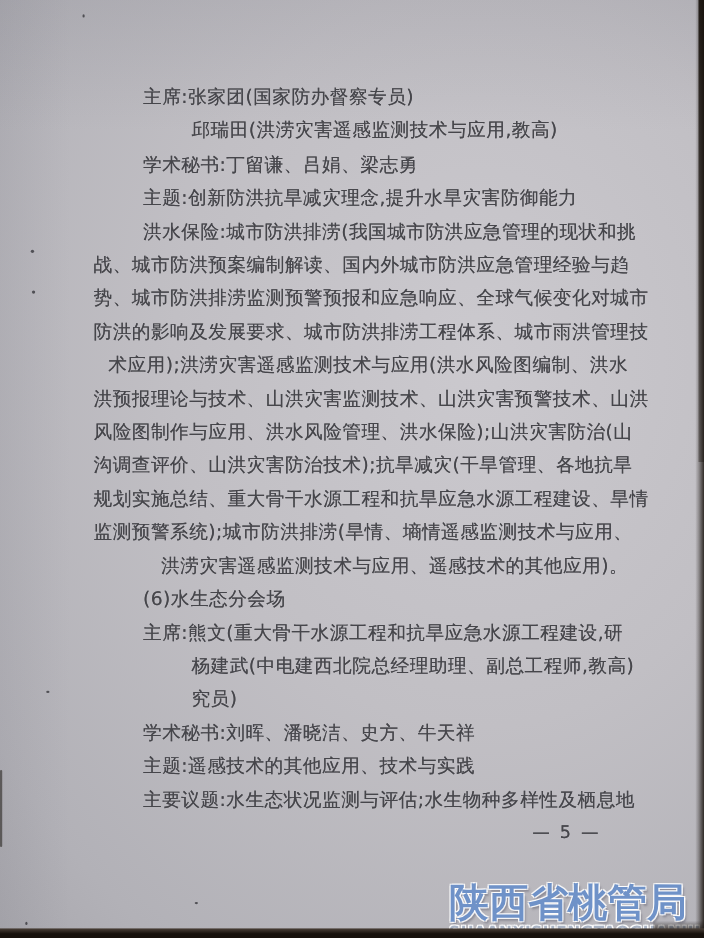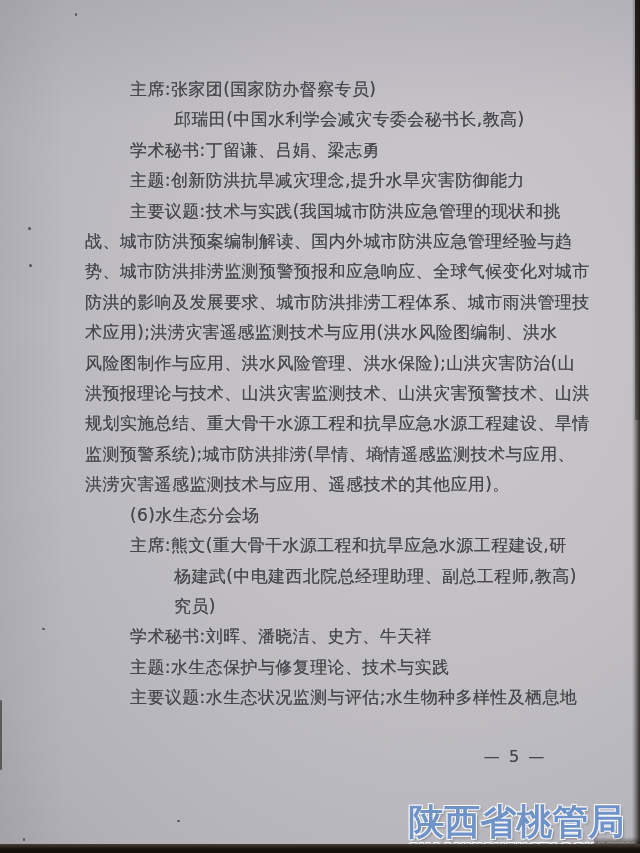--- a/index.html
+++ b/index.html
@@ -67,21 +67,21 @@
     width: 486px;
     color: var(--ink);
     font-size: 17px;
     line-height: 30.4px;
     letter-spacing: 0.4px;
     text-shadow: 0 0 0.6px rgba(70,70,75,0.75);
   }
   .line { white-space: nowrap; }
   .line.para { padding-left: 45px; }
   .line.hang { padding-left: 89px; }
-  .line.wrap { padding-left: 0; }
+  .line.wrap { padding-left: 0; text-align: right; }
   .page-number {
     position: absolute;
     top: 747px;
     left: 455px;
     width: 120px;
     color: var(--ink);
     font-size: 16px;
     letter-spacing: 2px;
     text-align: center;
     text-shadow: 0 0 0.6px rgba(70,70,75,0.8);
@@ -130,39 +130,40 @@
   .speck.s5 { left: 23px;  top: 838px; width: 2px; height: 3px; }
   .speck.s6 { left: 177px; top: 820px; width: 3px; height: 2px; }
 </style>
 </head>
 <body>
 
 <div class="photo">
 
   <div class="text-block" id="text-block">
       <div class="line para">主席:张家团(国家防办督察专员)</div>
-      <div class="line hang">邱瑞田(中国水利学会减灾专委会秘书长,教高)</div>
+      <div class="line hang">邱瑞田(洪涝灾害遥感监测技术与应用,教高)</div>
       <div class="line para">学术秘书:丁留谦、吕娟、梁志勇</div>
       <div class="line para">主题:创新防洪抗旱减灾理念,提升水旱灾害防御能力</div>
-      <div class="line para">主要议题:技术与实践(我国城市防洪应急管理的现状和挑</div>
+      <div class="line para">洪水保险:城市防洪排涝(我国城市防洪应急管理的现状和挑</div>
       <div class="line wrap">战、城市防洪预案编制解读、国内外城市防洪应急管理经验与趋</div>
       <div class="line wrap">势、城市防洪排涝监测预警预报和应急响应、全球气候变化对城市</div>
       <div class="line wrap">防洪的影响及发展要求、城市防洪排涝工程体系、城市雨洪管理技</div>
       <div class="line wrap">术应用);洪涝灾害遥感监测技术与应用(洪水风险图编制、洪水</div>
+      <div class="line wrap">洪预报理论与技术、山洪灾害监测技术、山洪灾害预警技术、山洪</div>
       <div class="line wrap">风险图制作与应用、洪水风险管理、洪水保险);山洪灾害防治(山</div>
-      <div class="line wrap">洪预报理论与技术、山洪灾害监测技术、山洪灾害预警技术、山洪</div>
+      <div class="line wrap">沟调查评价、山洪灾害防治技术);抗旱减灾(干旱管理、各地抗旱</div>
       <div class="line wrap">规划实施总结、重大骨干水源工程和抗旱应急水源工程建设、旱情</div>
       <div class="line wrap">监测预警系统);城市防洪排涝(旱情、墒情遥感监测技术与应用、</div>
       <div class="line wrap">洪涝灾害遥感监测技术与应用、遥感技术的其他应用)。</div>
       <div class="line para">(6)水生态分会场</div>
       <div class="line para">主席:熊文(重大骨干水源工程和抗旱应急水源工程建设,研</div>
       <div class="line hang">杨建武(中电建西北院总经理助理、副总工程师,教高)</div>
       <div class="line hang">究员)</div>
       <div class="line para">学术秘书:刘晖、潘晓洁、史方、牛天祥</div>
-      <div class="line para">主题:水生态保护与修复理论、技术与实践</div>
+      <div class="line para">主题:遥感技术的其他应用、技术与实践</div>
       <div class="line para">主要议题:水生态状况监测与评估;水生物种多样性及栖息地</div>
     </div>
 
   <div class="page-number">— 5 —</div>
 
   <div class="watermark">
     <div class="watermark-title">陕西省桃管局</div>
     <div class="watermark-subtitle">SHAANXISHENGTAOGUANJU</div>
   </div>
 

